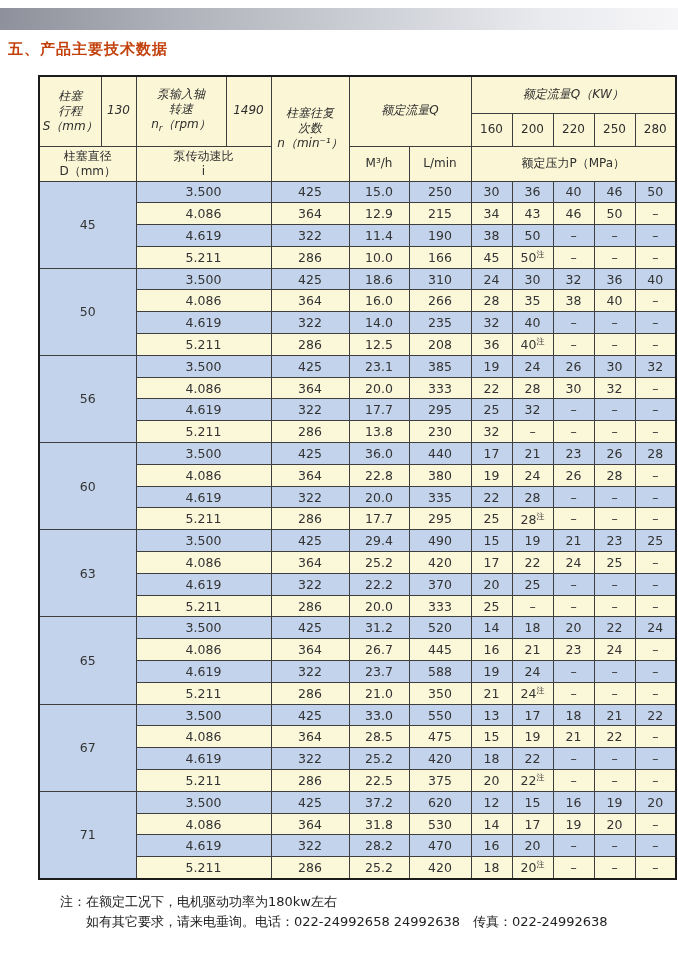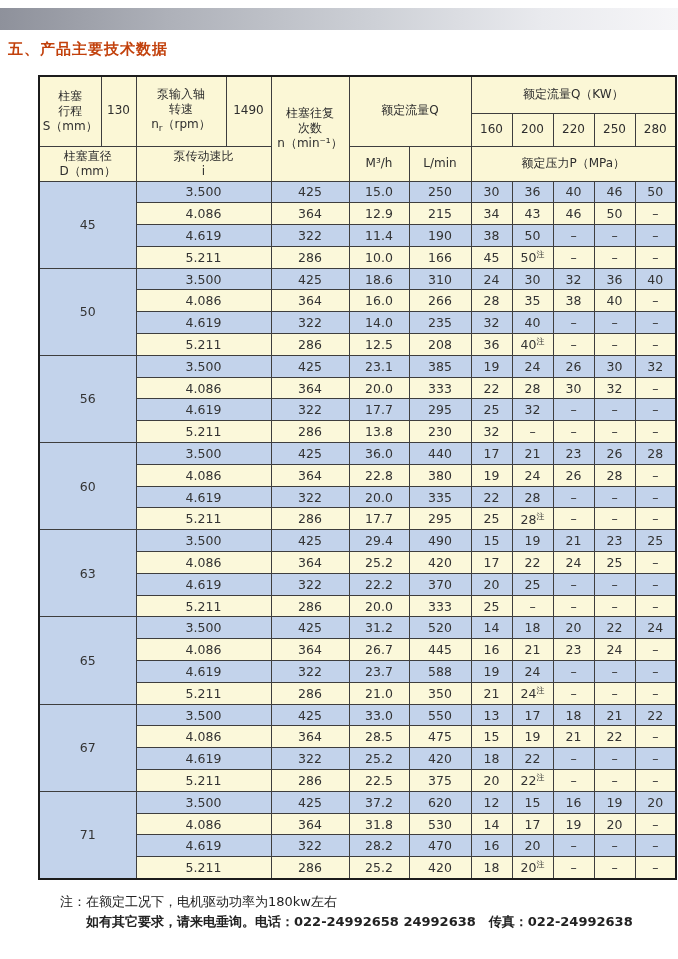--- a/index.html
+++ b/index.html
@@ -37,41 +37,41 @@
     vertical-align:middle;
     padding:0;
     overflow:hidden;
   }
   .spec-table thead td {
     background:#fbf7d6;
     font-size:12px;
     line-height:1.3;
     color:#2e2e2e;
   }
-  tr.hr1 { height:37px; }
+  tr.hr1 { height:37px;font-style:italic; }
   tr.hr2 { height:33px; }
   tr.hr3 { height:35px; }
   .spec-table tbody td {
     font-size:12.5px;
     height:21.8px;
     color:#333;
   }
   tr.row-blue td { background:#c3d3eb; }
   tr.row-cream td { background:#fbf8da; }
   td.d-cell { background:#c3d3eb; }
   .spec-table sub { font-size:9px; }
   .spec-table sup { font-size:8px; vertical-align:super; }
   .hline { line-height:1.25; }
   .notes {
     margin:12px 0 0 60px;
     font-size:13px;
     line-height:1.55;
     color:#222;
   }
-  .note-line2 { margin-left:26px;font-weight:bold; }
+  .note-line2 { margin-left:26px; }
 </style>
 </head>
 <body>
 
 <div class="top-bar"></div>
 
 <div class="page-title">五、产品主要技术数据</div>
 
 <table class="spec-table">
   <colgroup>

